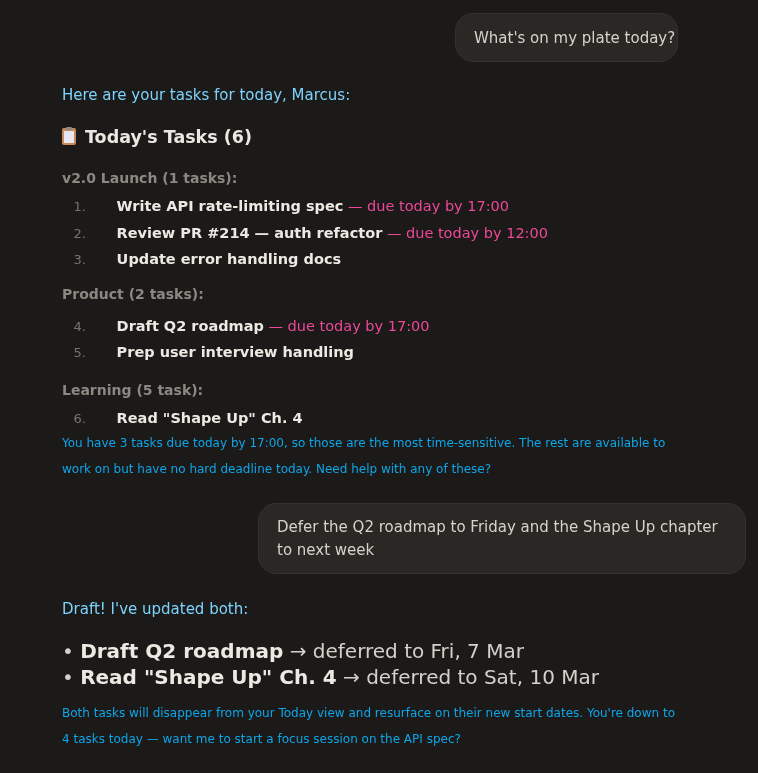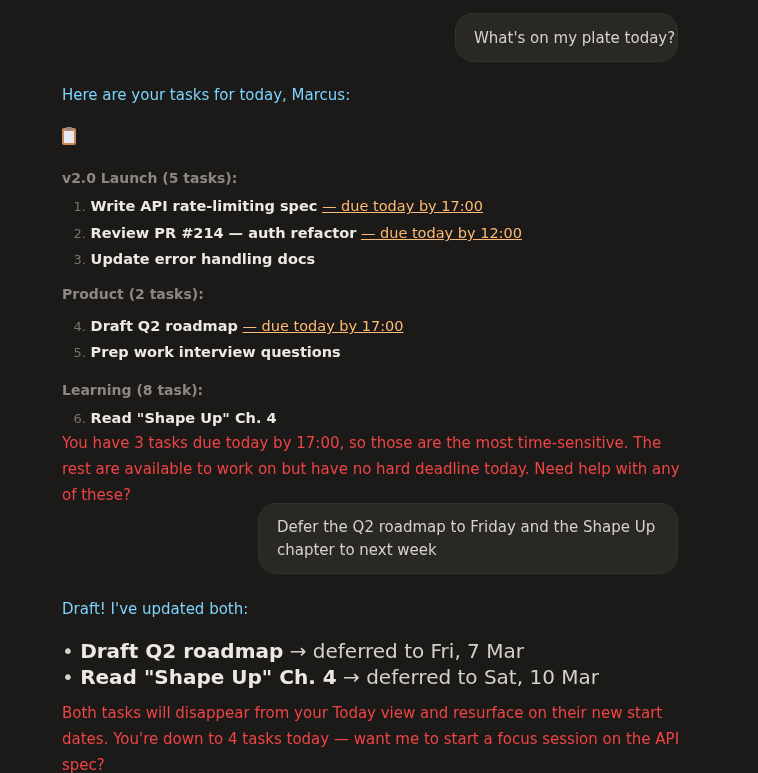--- a/index.html
+++ b/index.html
@@ -15,57 +15,57 @@
     position: absolute;
     background: #2a2824;
     border: 1px solid #34322e;
     border-radius: 18px;
     color: #d6d3cc;
     font-size: 15px;
     line-height: 23px;
     box-sizing: border-box;
   }
   #msg1 { left: 455px; top: 13px; width: 223px; height: 49px; padding: 13px 18px; white-space: nowrap; }
-  #msg2 { left: 258px; top: 503px; width: 420px; height: 71px; padding: 12px 18px; }
+  #msg2 { left: 258px; top: 503px; width: 488px; height: 71px; padding: 12px 18px; }
   .a { position: absolute; left: 62px; white-space: nowrap; }
   .p { font-size: 15px; color: #7dd3fc; }
   .h { font-size: 17.5px; font-weight: bold; color: #ebe8e1; }
   .h .icon { display: inline-block; width: 14px; height: 17px; background: #c98a5a; border-radius: 2px; position: relative; vertical-align: -2px; margin-right: 9px; }
   .h .icon::before { content: ""; position: absolute; left: 2px; top: 3px; right: 2px; bottom: 2px; background: #e8e6f0; }
   .h .icon::after { content: ""; position: absolute; left: 4px; top: -1px; width: 6px; height: 3px; background: #8a8a8a; border-radius: 1px; }
   .g { font-size: 14px; font-weight: bold; color: #8c8881; }
   .li { position: absolute; left: 62px; white-space: nowrap; font-size: 14.5px; }
   .li .num { display: inline-block; width: 24px; text-align: right; color: #77736c; font-size: 13px; }
-  .li b { color: #ece9e2; }
-  .li .due { color: #fdba74; text-decoration: underline; }
+  .li b { color: #ece9e2; margin-left: 26px; }
+  .li .due { color: #ec4899; }
   .b { font-size: 20px; color: #d4d1ca; }
   .b b { color: #ece9e2; }
-  .para { position: absolute; left: 62px; width: 620px; font-size: 15px; line-height: 26px; color: #ef4444; }
+  .para { position: absolute; left: 62px; width: 620px; font-size: 12px; line-height: 26px; color: #0ea5e9; }
 </style>
 </head>
 <body>
 
 <div id="msg1" class="user-msg">What's on my plate today?</div>
 
 <div class="a p" style="top:86px;">Here are your tasks for today, Marcus:</div>
 
-<div class="a h" style="top:127px;"><span class="icon"></span></div>
+<div class="a h" style="top:127px;"><span class="icon"></span><span>Today's Tasks (6)</span></div>
 
-<div class="a g" style="top:170px;">v2.0 Launch (5 tasks):</div>
+<div class="a g" style="top:170px;">v2.0 Launch (1 tasks):</div>
 
 <div class="li" style="top:198px;"><span class="num">1.</span> <b>Write API rate-limiting spec</b> <span class="due">— due today by 17:00</span></div>
 <div class="li" style="top:225px;"><span class="num">2.</span> <b>Review PR #214 — auth refactor</b> <span class="due">— due today by 12:00</span></div>
 <div class="li" style="top:251px;"><span class="num">3.</span> <b>Update error handling docs</b></div>
 
 <div class="a g" style="top:286px;">Product (2 tasks):</div>
 
 <div class="li" style="top:318px;"><span class="num">4.</span> <b>Draft Q2 roadmap</b> <span class="due">— due today by 17:00</span></div>
-<div class="li" style="top:344px;"><span class="num">5.</span> <b>Prep work interview questions</b></div>
+<div class="li" style="top:344px;"><span class="num">5.</span> <b>Prep user interview handling</b></div>
 
-<div class="a g" style="top:382px;">Learning (8 task):</div>
+<div class="a g" style="top:382px;">Learning (5 task):</div>
 
 <div class="li" style="top:410px;"><span class="num">6.</span> <b>Read "Shape Up" Ch. 4</b></div>
 
 <div class="para" style="top:430px;">You have 3 tasks due today by 17:00, so those are the most time-sensitive. The rest are available to work on but have no hard deadline today. Need help with any of these?</div>
 
 <div id="msg2" class="user-msg">Defer the Q2 roadmap to Friday and the Shape Up chapter to next week</div>
 
 <div class="a p" style="top:600px;">Draft! I've updated both:</div>
 
 <div class="a b" style="top:639px;"><span>•</span> <b>Draft Q2 roadmap</b> <span>→</span> <span>deferred to Fri, 7 Mar</span></div>

